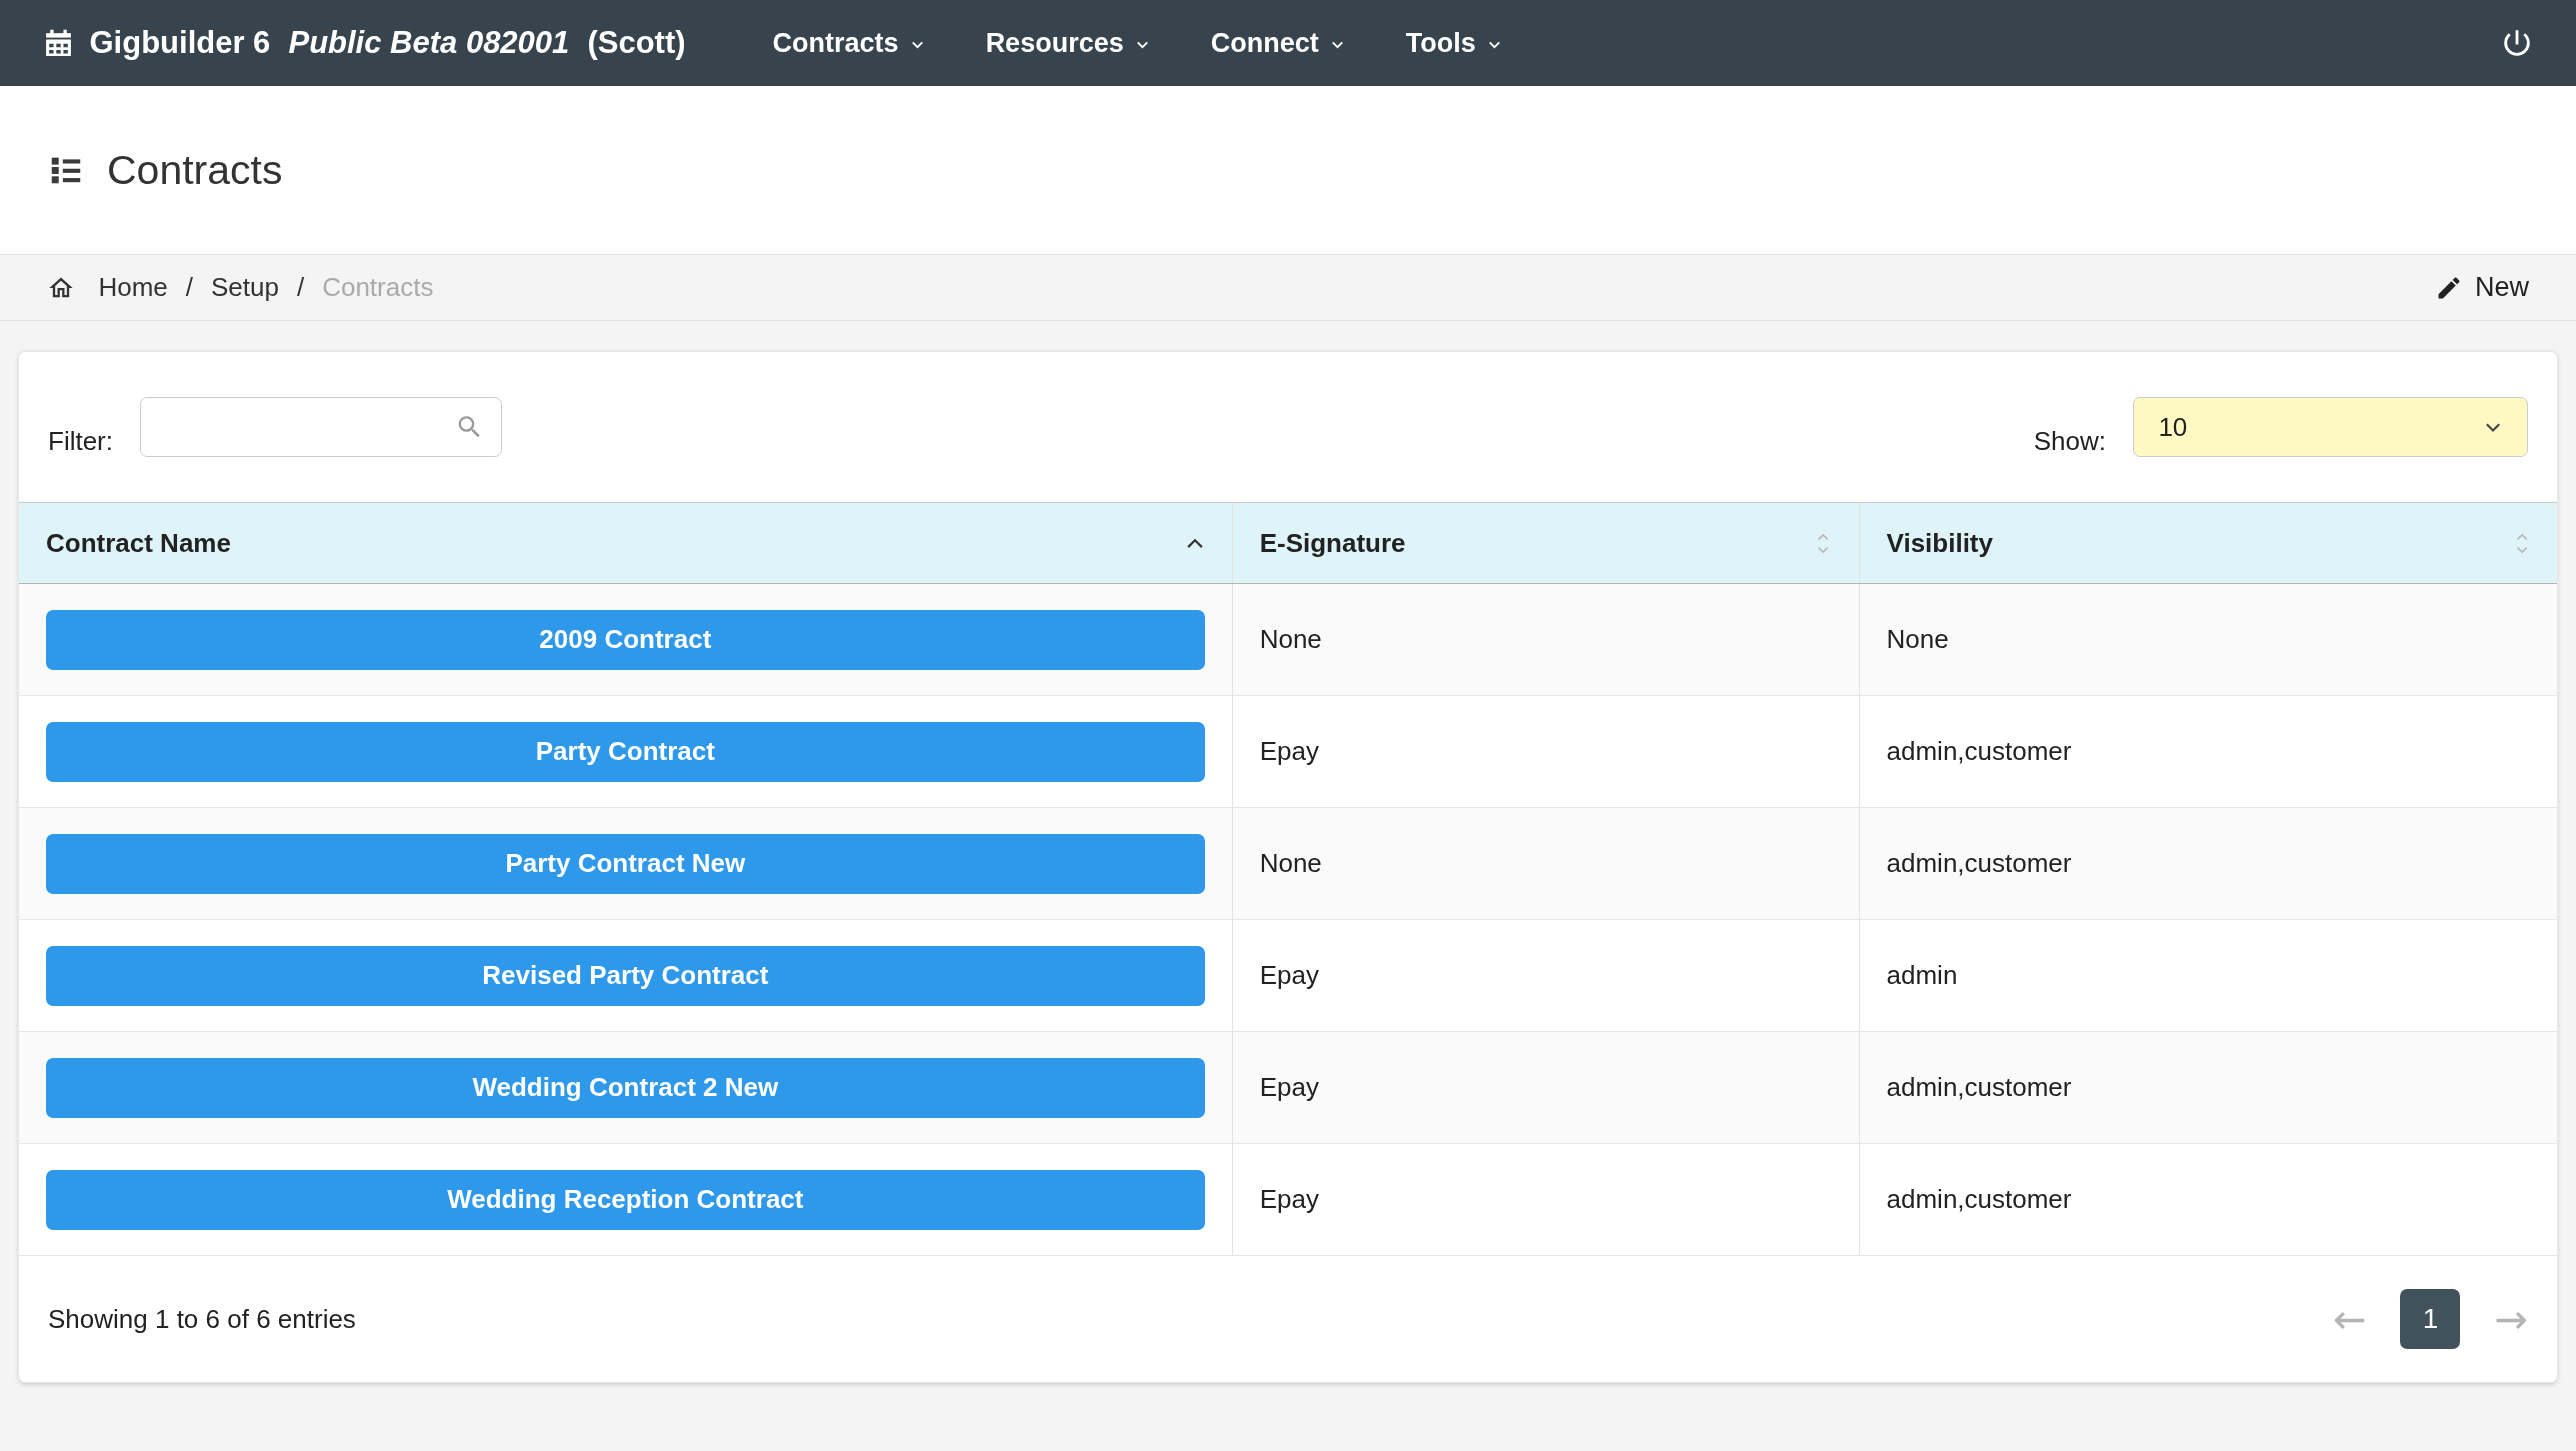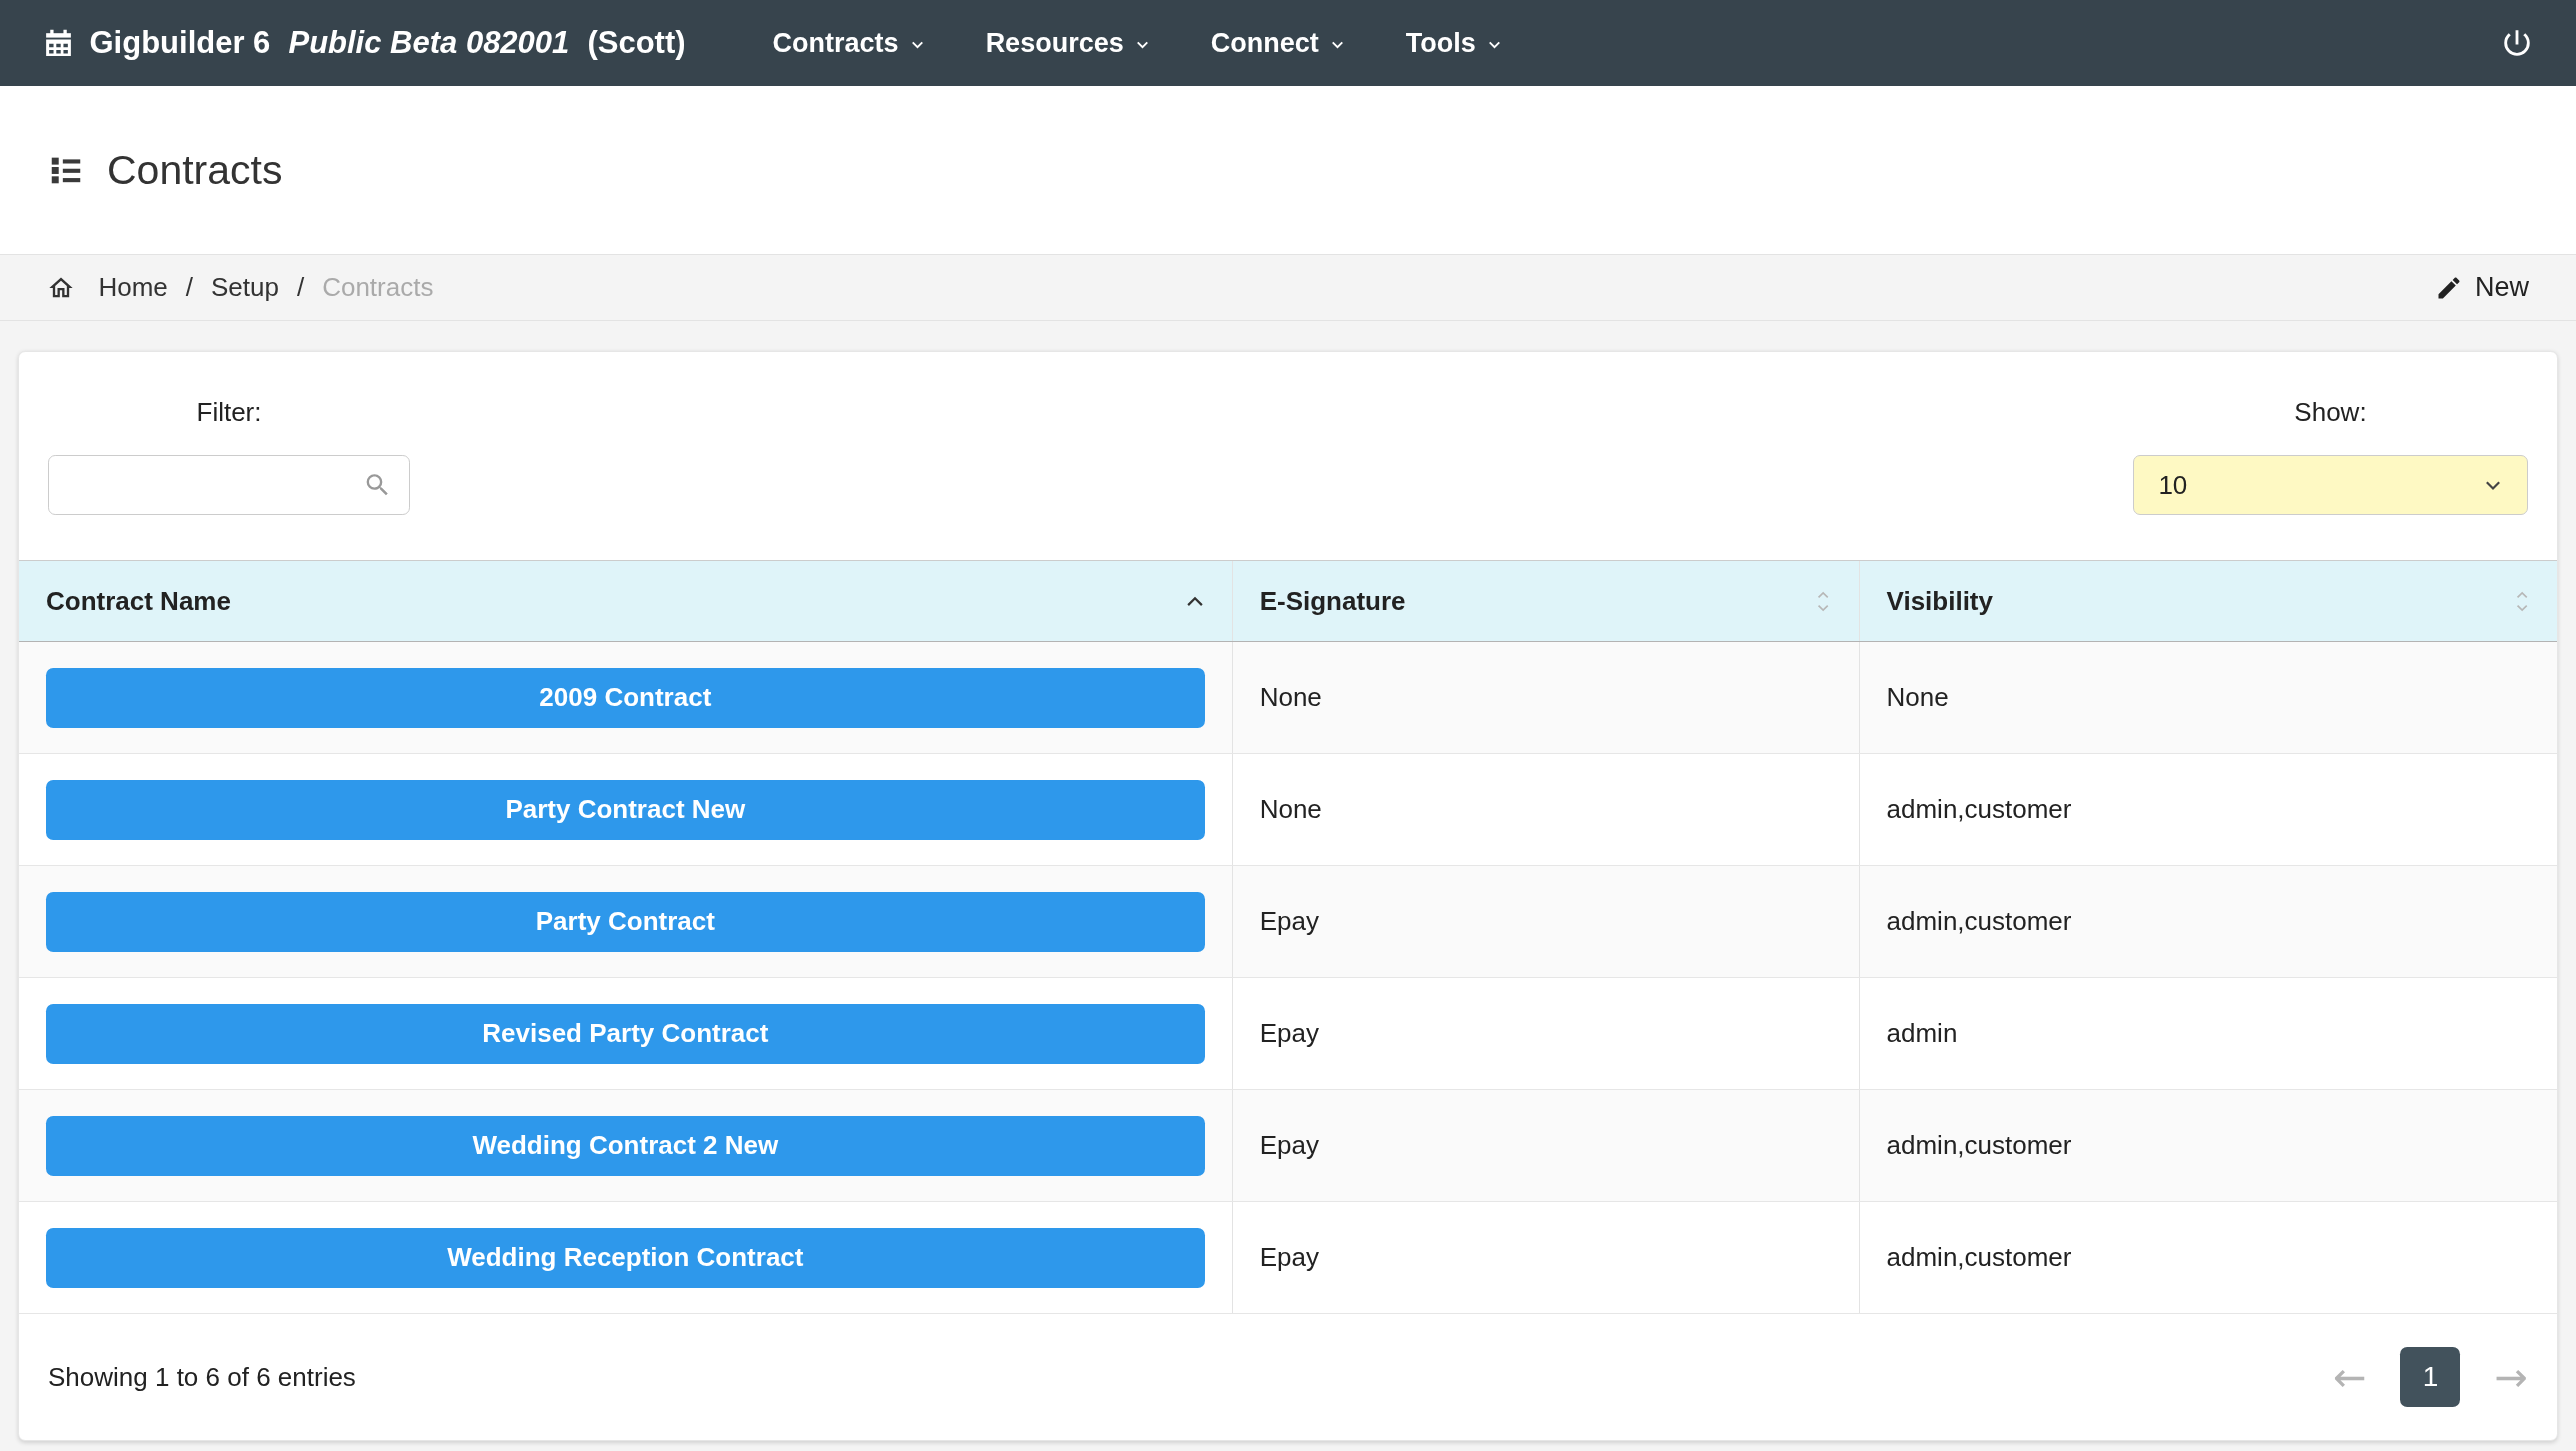--- a/index.html
+++ b/index.html
@@ -46,21 +46,21 @@
   .main { padding:30px 18px 0; }
   .card {
     background:#fff; border-radius:7.2px;
     border:0.9px solid #e6e6e6;
     box-shadow:0 1.8px 4.5px rgba(0,0,0,0.14);
     overflow:hidden;
   }
 
   
   .toolbar { display:flex; align-items:center; padding:45px 29px; }
-  .filter-group, .show-group { display:flex; align-items:center; gap:27px;flex-direction:column; }
+  .filter-group, .show-group { display:flex; align-items:flex-end; gap:27px; }
   .toolbar-label { font-size:26px; color:#222; }
   .input-wrap { position:relative; }
   .filter-input {
     width:362px; height:60px; border:0.9px solid #ccc; border-radius:7.2px;
     font-size:26px; font-family:inherit; padding:0 65px 0 20px; outline:none; color:#222;
   }
   .search-icon { position:absolute; right:18px; top:50%; transform:translateY(-50%); display:flex; }
   .show-group { margin-left:auto; }
   .select-box {
     position:relative; width:395px; height:60px;
@@ -258,31 +258,31 @@
   <tr class="data-row">
     <td>
       <button class="contract-btn">2009 Contract</button>
     </td>
     <td>None</td>
     <td>None</td>
   </tr>
 
   <tr class="data-row">
     <td>
+      <button class="contract-btn">Party Contract</button>
+    </td>
+    <td>Epay</td>
+    <td>admin,customer</td>
+  </tr>
+
+  <tr class="data-row">
+    <td>
       <button class="contract-btn">Party Contract New</button>
     </td>
     <td>None</td>
-    <td>admin,customer</td>
-  </tr>
-
-  <tr class="data-row">
-    <td>
-      <button class="contract-btn">Party Contract</button>
-    </td>
-    <td>Epay</td>
     <td>admin,customer</td>
   </tr>
 
   <tr class="data-row">
     <td>
       <button class="contract-btn">Revised Party Contract</button>
     </td>
     <td>Epay</td>
     <td>admin</td>
   </tr>

